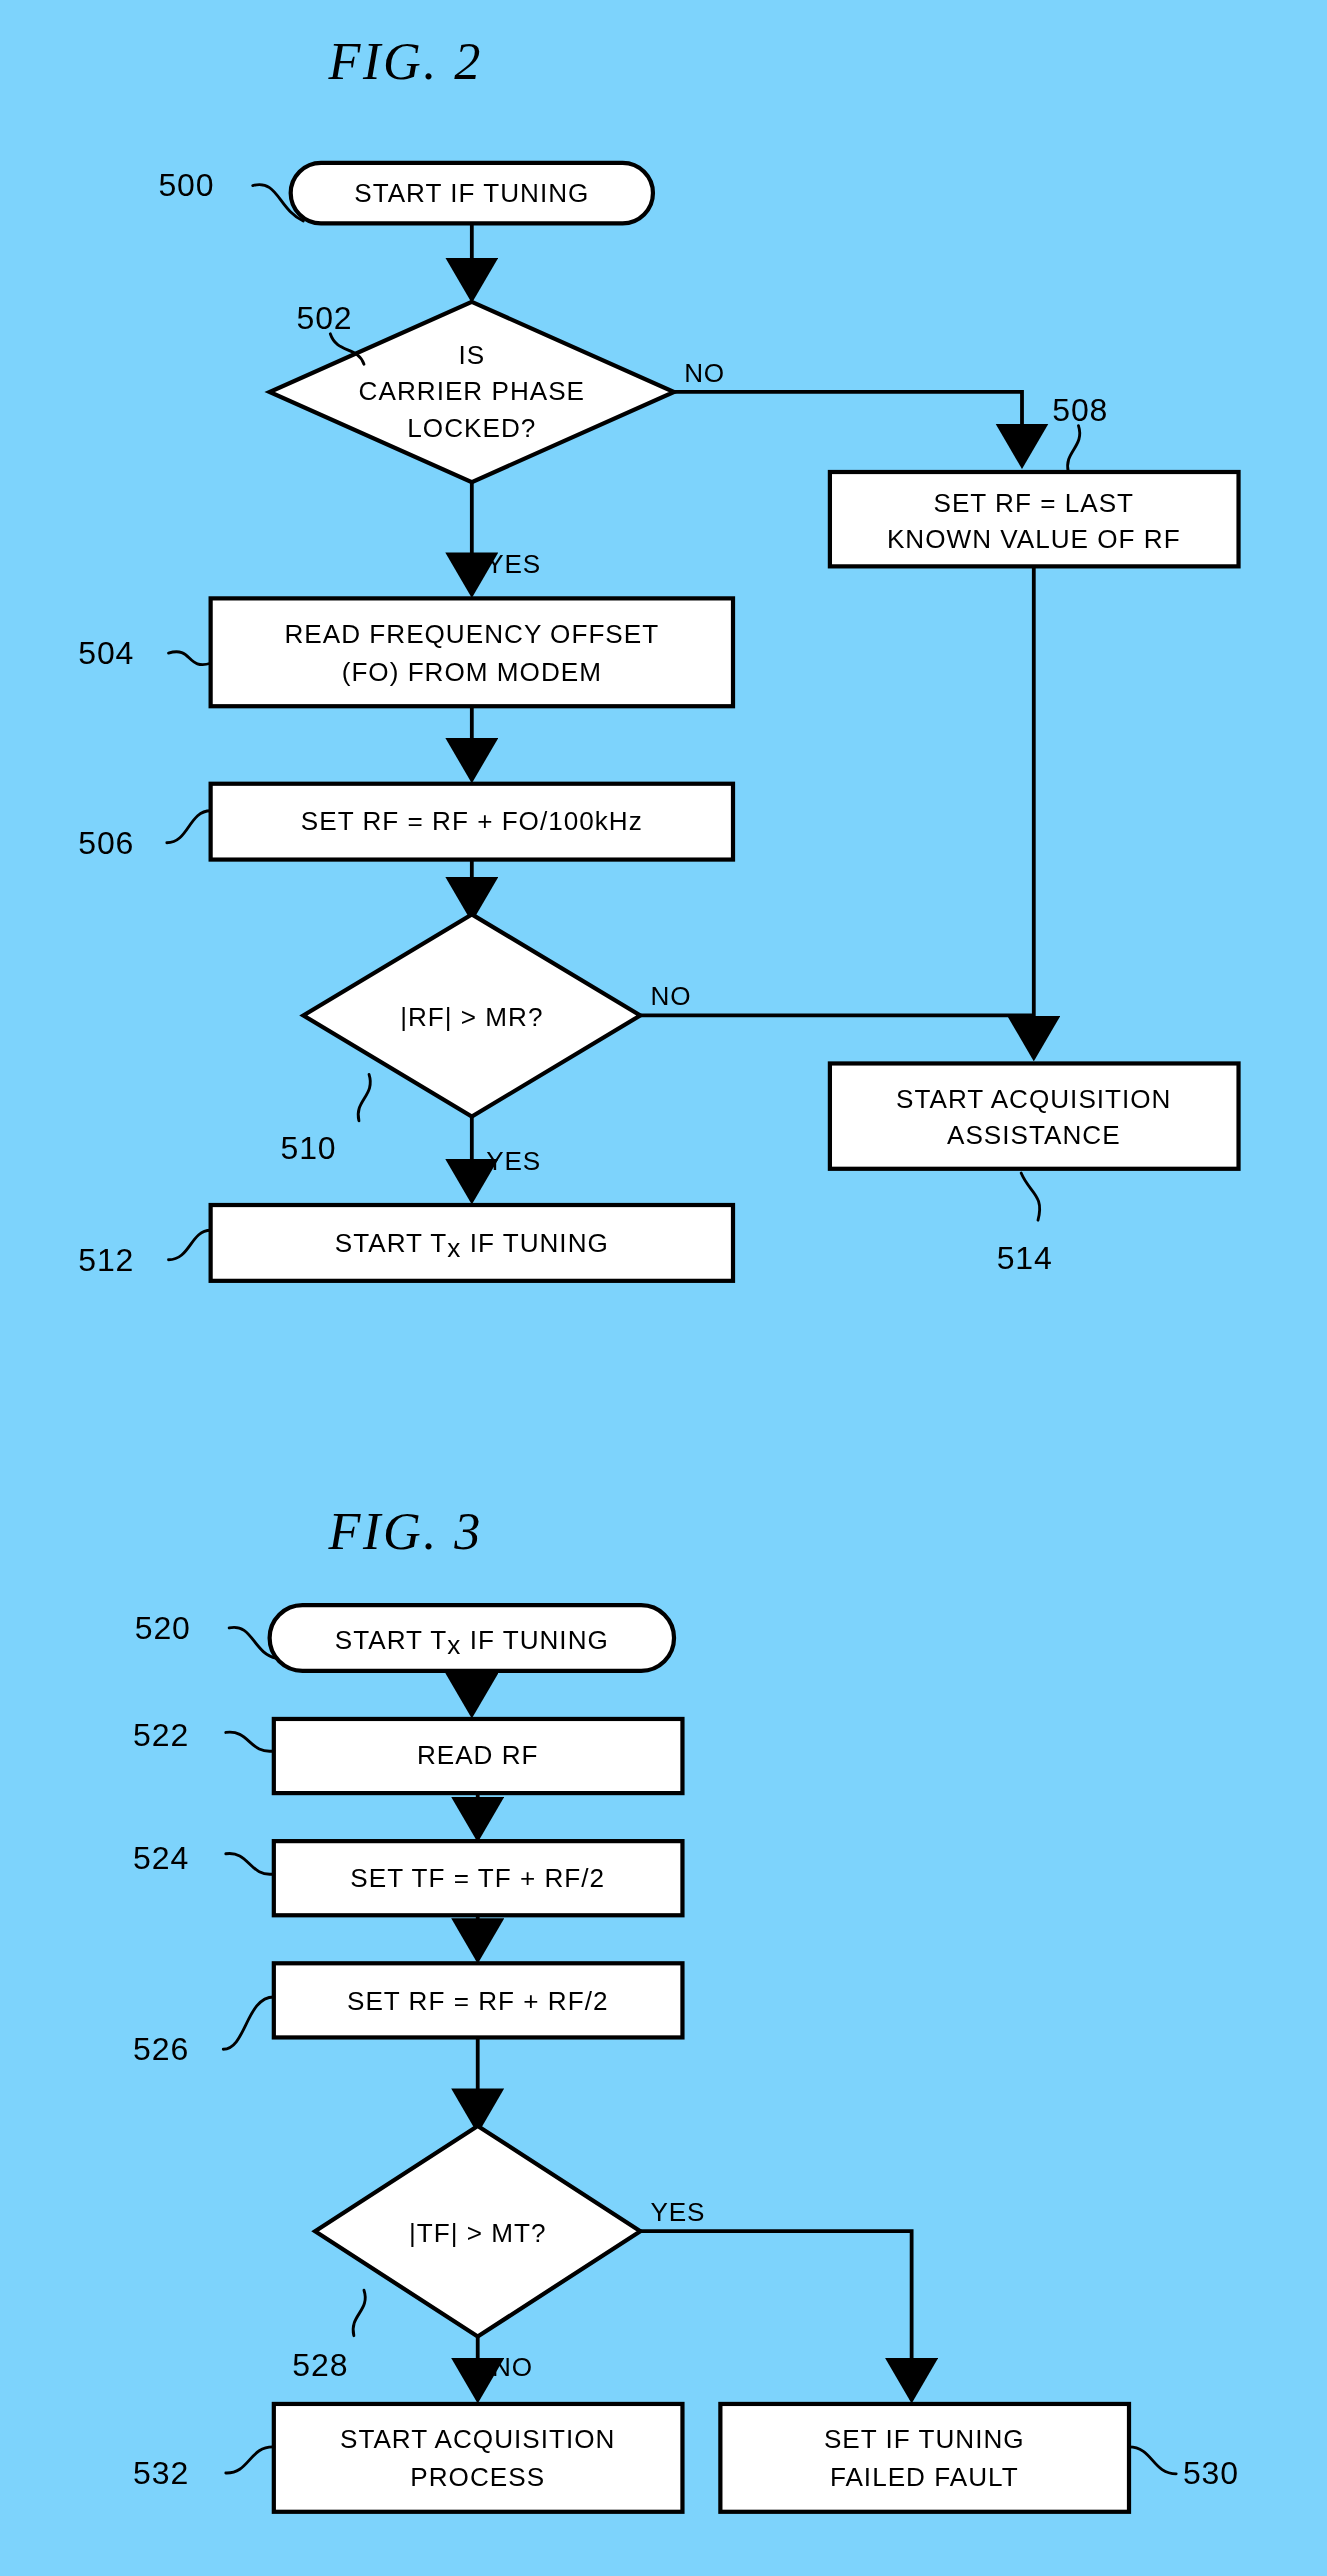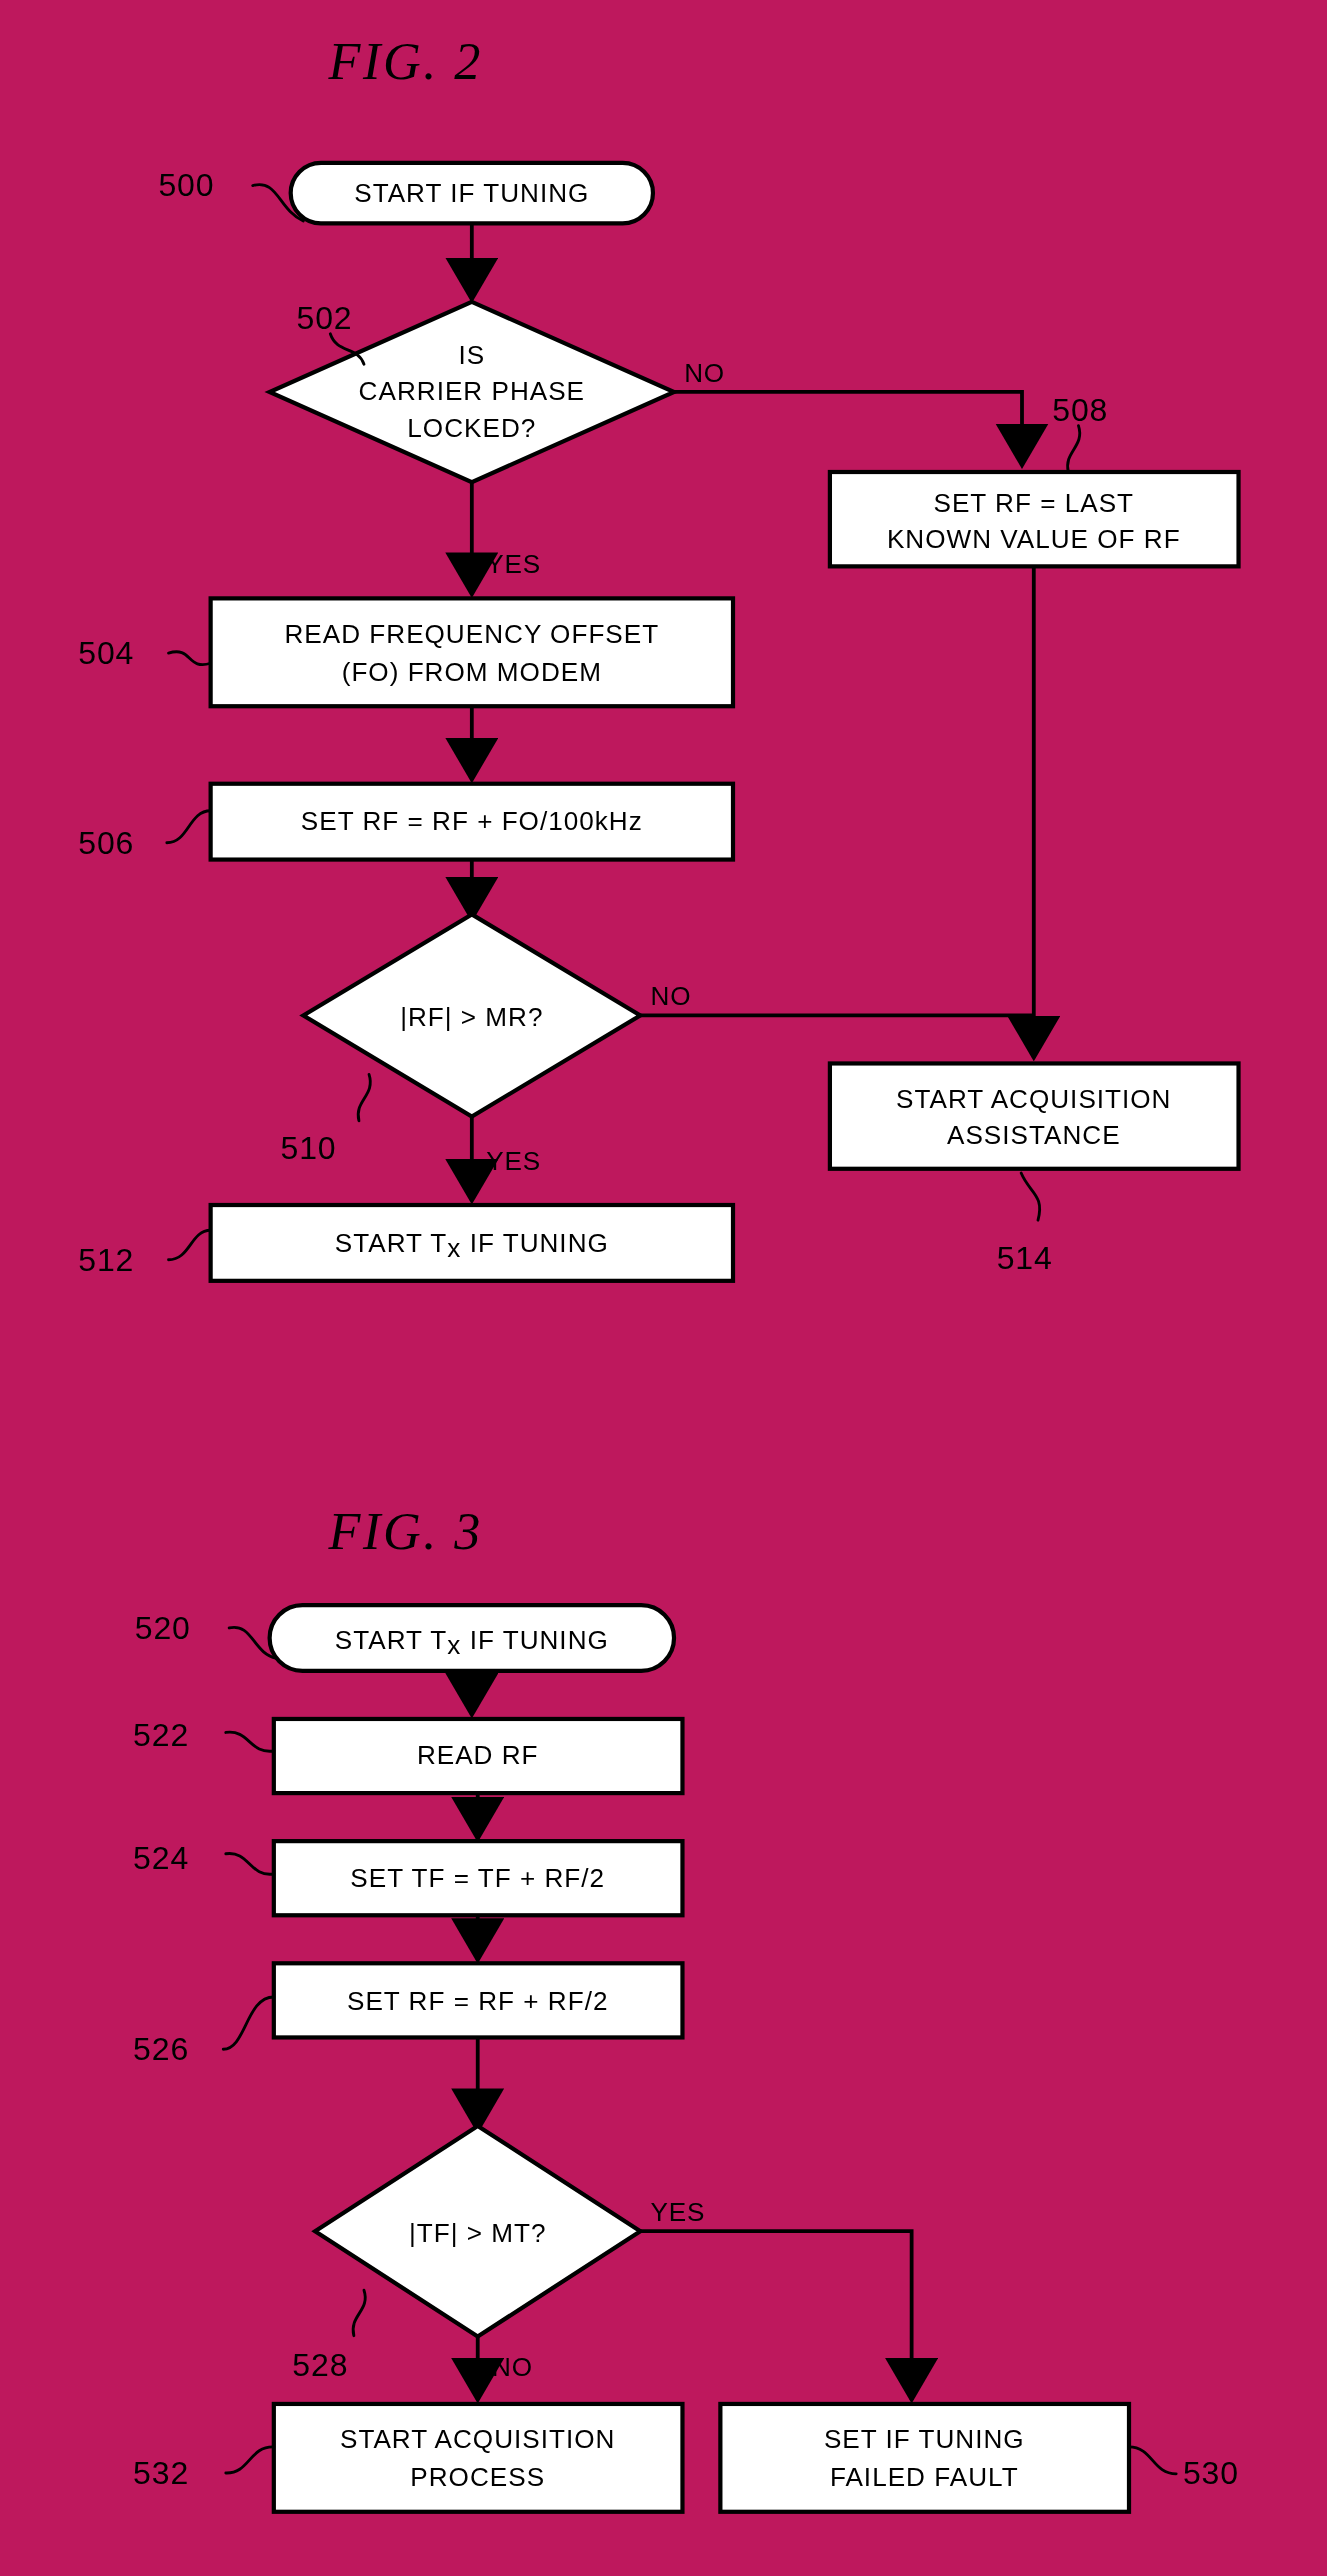--- a/index.html
+++ b/index.html
@@ -10,21 +10,21 @@
   body {
     width: 1327px;
     height: 2576px;
     font-family: "Liberation Sans", sans-serif;
     overflow: hidden;
   }
   #sheet {
     position: relative;
     width: 1327px;
     height: 2576px;
-    background: #be185d;
+    background: #7dd3fc;
   }
   svg#flow {
     display: block;
     width: 1327px;
     height: 2576px;
   }
   .fig-title {
     font-family: "Liberation Serif", serif;
     font-style: italic;
     font-weight: 400;

